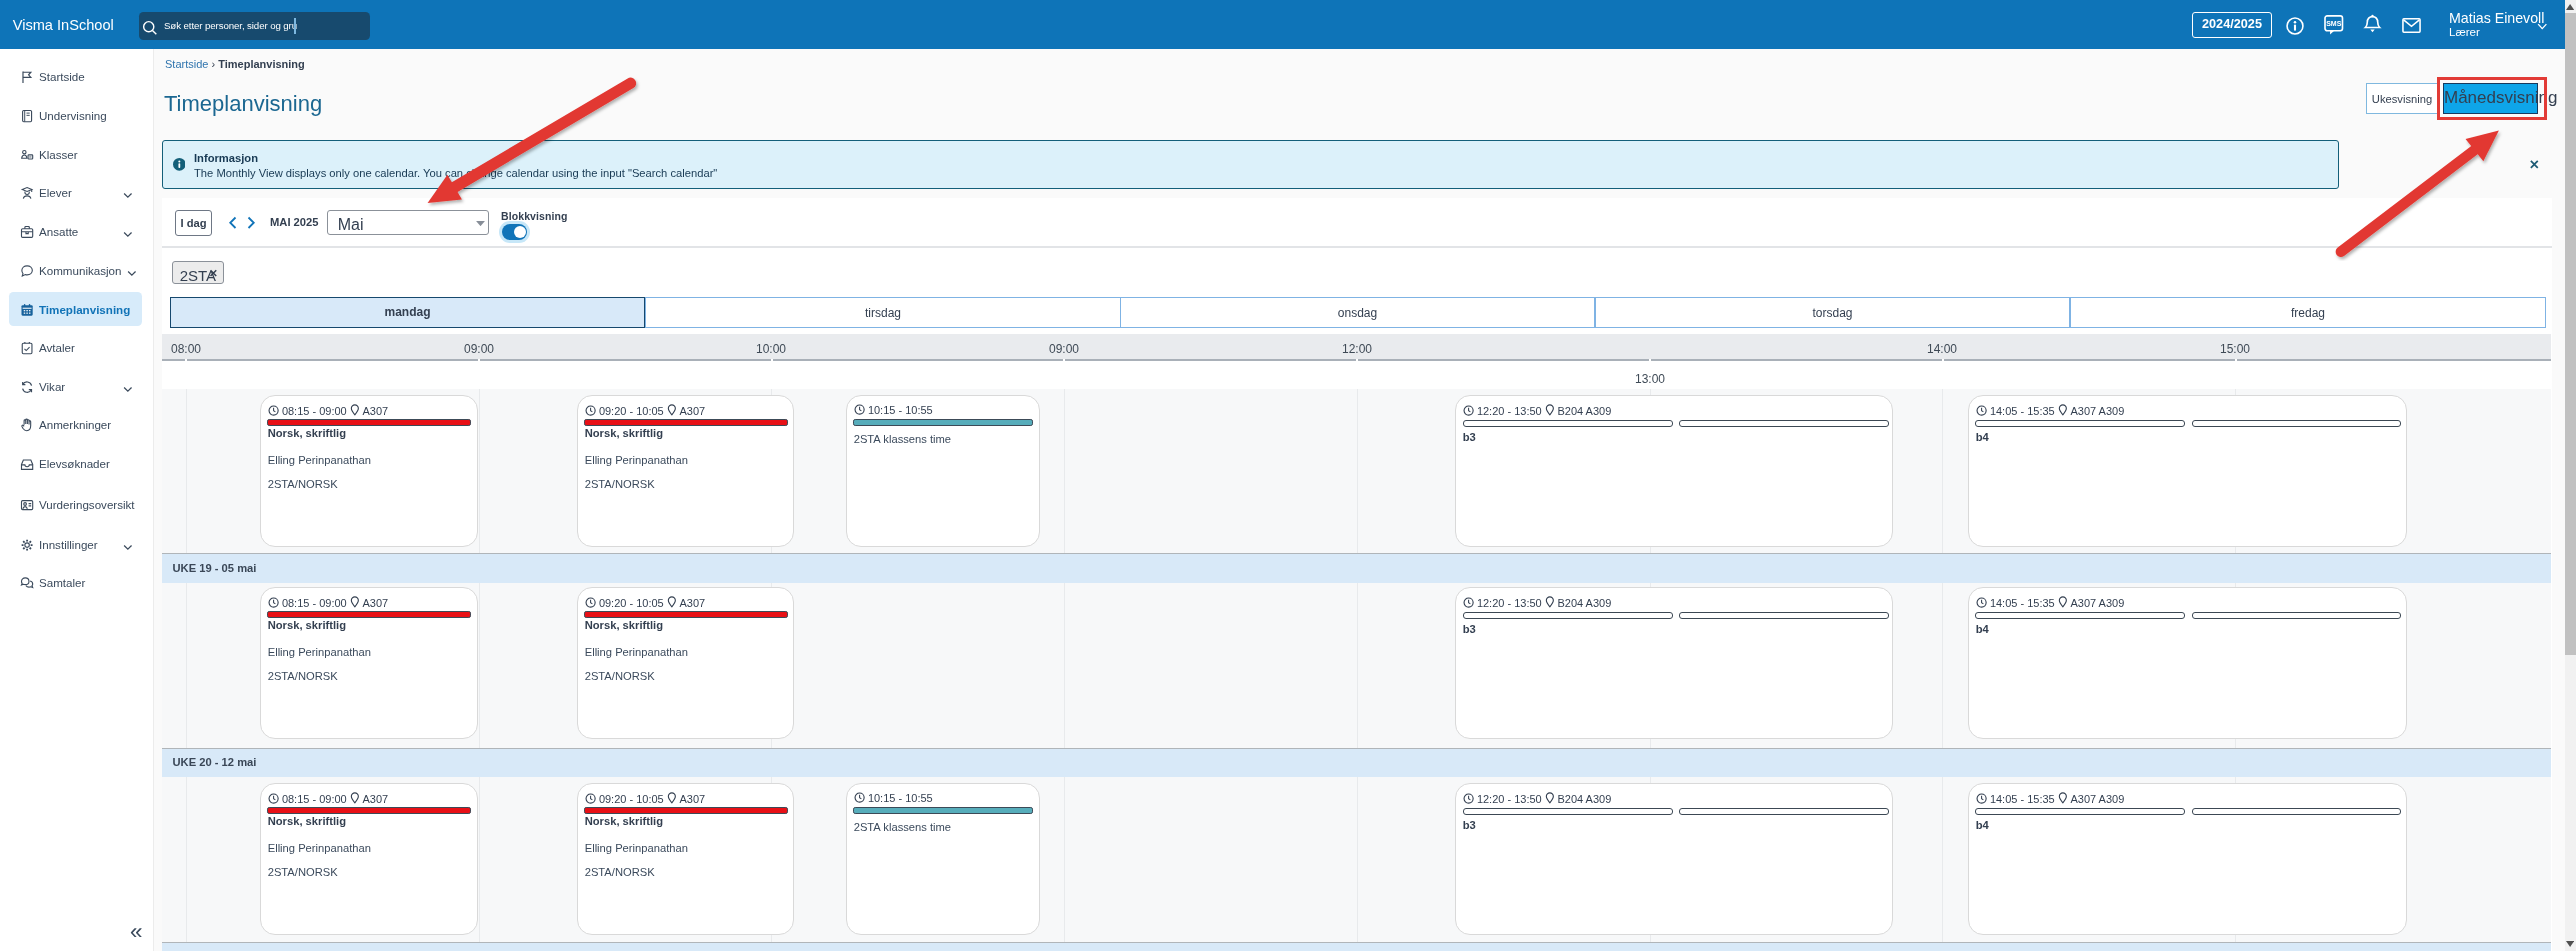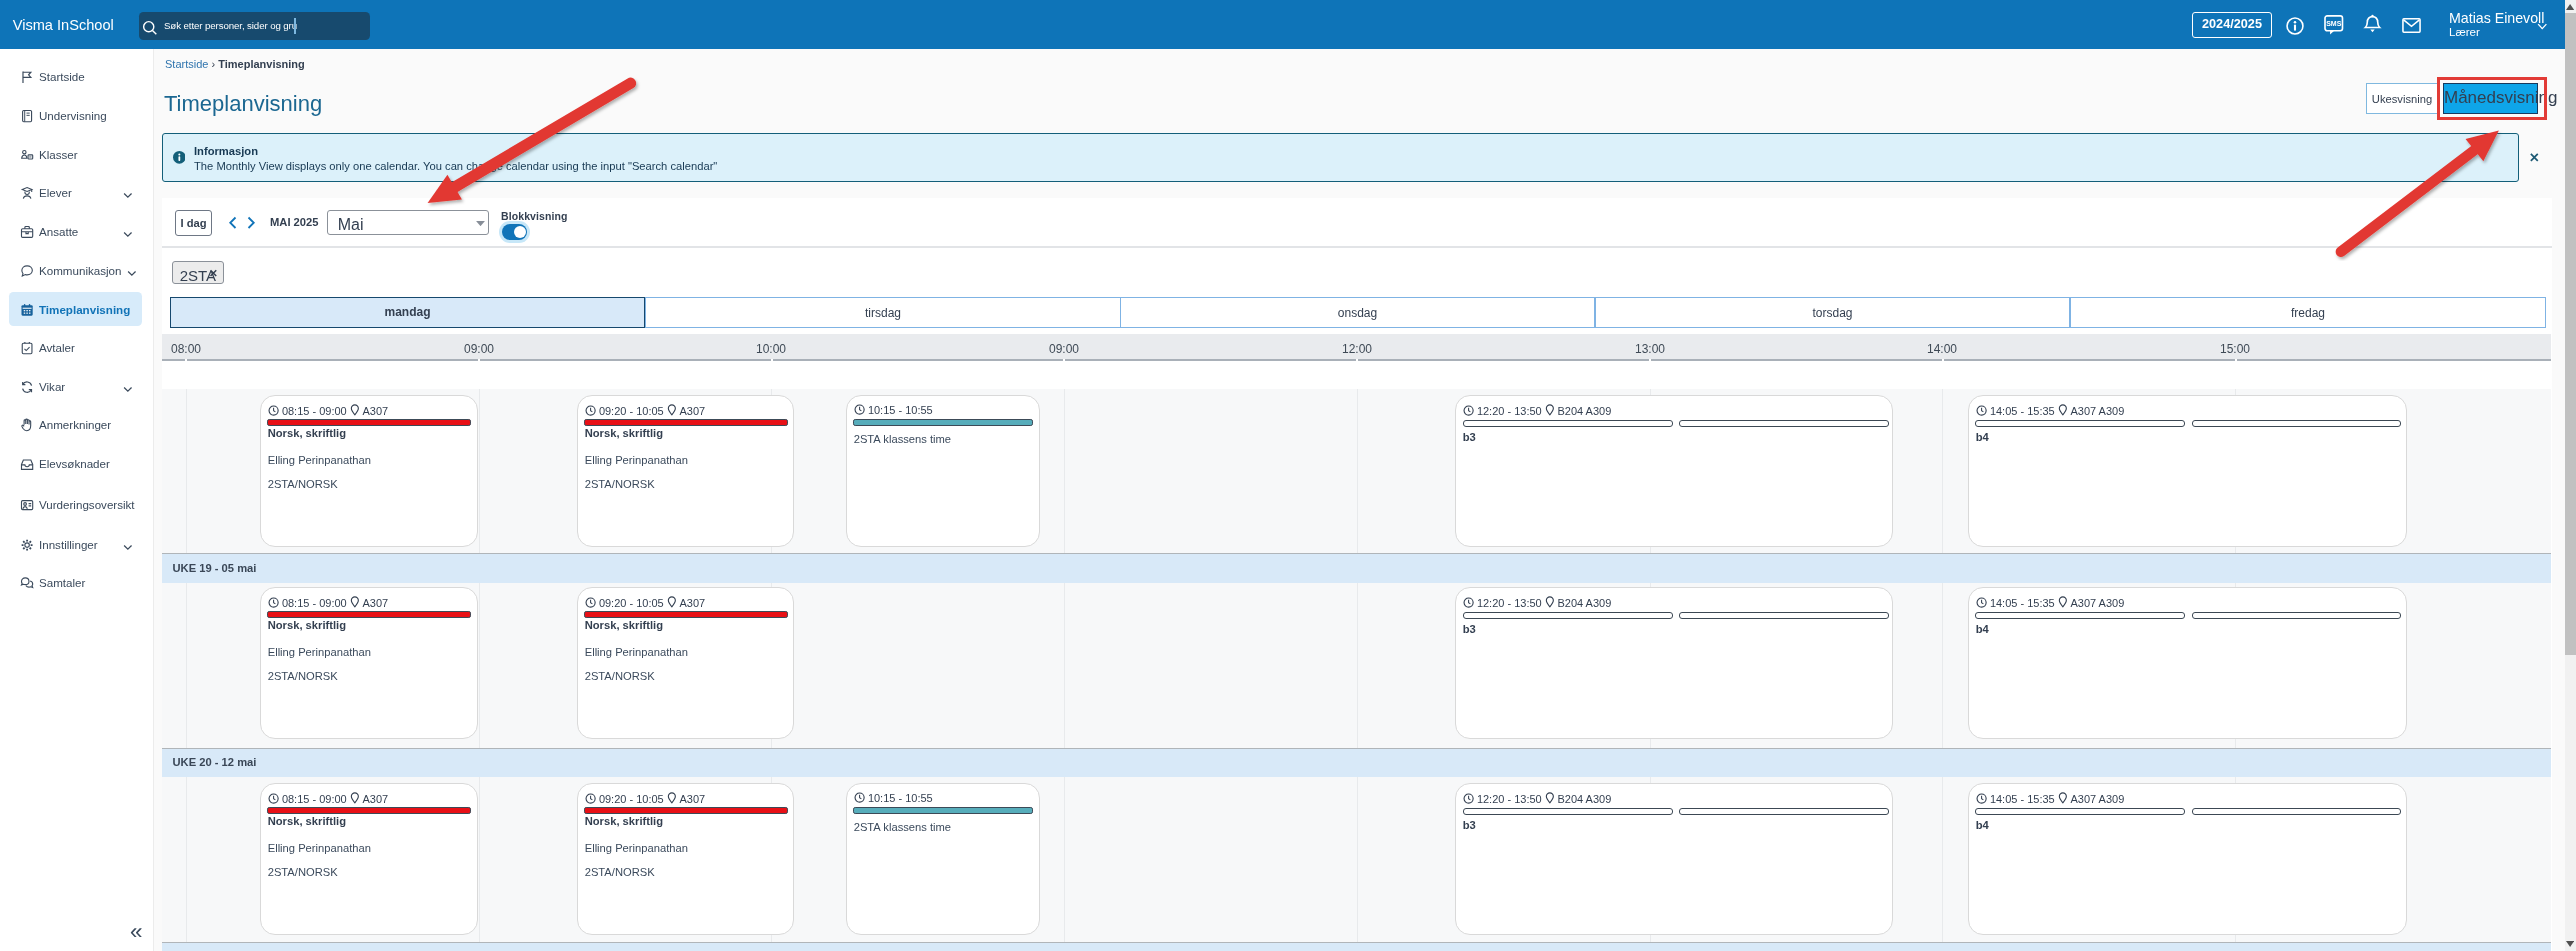--- a/index.html
+++ b/index.html
@@ -35,21 +35,21 @@
 
 #breadcrumb { position:absolute; left:165px; top:58px; font-size:11px; }
 #breadcrumb a { color:#2f74ae; text-decoration:none; }
 #breadcrumb b { color:#333f50; }
 #title { position:absolute; left:164px; top:91px; font-size:22px; color:#1b6791; }
 .viewbtn { position:absolute; top:83px; height:31px; font-size:12px; color:#333f50; text-align:center; }
 #ukesbtn { left:2366px; width:72px; background:#fff; border:0.7px solid #7fb8df; line-height:30px; font-size:11.2px; }
 #mndbtn { left:2443px; width:95px; background:#0ea5e9; border:1.5px solid #173a5e; line-height:28.5px; font-weight:400; font-size:17px; }
 #redbox { position:absolute; left:2437px; top:77px; width:110px; height:43px; border:3.7px solid #e23b36; }
 
-#banner { position:absolute; left:162px; top:133px; width:2357px; height:49px; background:#dcf1fa; border:1.5px solid #135f79; border-radius:3px; }
+#banner { position:absolute; left:162px; top:140px; width:2177px; height:49px; background:#dcf1fa; border:1.5px solid #135f79; border-radius:3px; }
 #banner .tt { position:absolute; left:31px; top:10.5px; font-size:11.2px; font-weight:700; color:#173953; }
 #banner .bd { position:absolute; left:31px; top:25.5px; font-size:11.2px; color:#173953; }
 #banner .x { position:absolute; left:2366px; top:15.7px; font-size:12.7px; color:#1d5a74; font-weight:700; }
 
 #whitecard { position:absolute; left:162px; top:198px; width:2390px; height:753px; background:#fff; }
 
 
 #idag { position:absolute; left:175px; top:210px; width:37px; height:25.5px; border:0.7px solid #6e7785; border-radius:3px; background:#fff; text-align:center; line-height:24px; font-size:11.2px; font-weight:700; color:#333f50; }
 #mai2025 { position:absolute; left:270px; top:216px; font-size:11.2px; font-weight:700; color:#333f50; }
 #dropdown { position:absolute; left:327px; top:210px; width:162px; height:25px; border:0.7px solid #8b9199; border-radius:3px; background:#fff; }
@@ -320,21 +320,21 @@
 <div class="daycell" style="left:1120px; width:475px;">onsdag</div>
 <div class="daycell" style="left:1595px; width:475px;">torsdag</div>
 <div class="daycell" style="left:2070px; width:476px;">fredag</div>
 
 <div id="timeband"></div>
 <div class="tlabel" style="left:186px;">08:00</div>
 <div class="tlabel" style="left:479px;">09:00</div>
 <div class="tlabel" style="left:771px;">10:00</div>
 <div class="tlabel" style="left:1064px;">09:00</div>
 <div class="tlabel" style="left:1357px;">12:00</div>
-<div class="tlabel" style="left:1650px;">13:00</div>
+<div class="tlabel" style="left:1650px;margin-top:30px;">13:00</div>
 <div class="tlabel" style="left:1942px;">14:00</div>
 <div class="tlabel" style="left:2235px;">15:00</div>
 <div class="tick" style="left:185px;"></div>
 <div class="tick" style="left:478px;"></div>
 <div class="tick" style="left:771px;"></div>
 <div class="tick" style="left:1063px;"></div>
 <div class="tick" style="left:1356px;"></div>
 <div class="tick" style="left:1649px;"></div>
 <div class="tick" style="left:1942px;"></div>
 <div class="tick" style="left:2235px;"></div>

